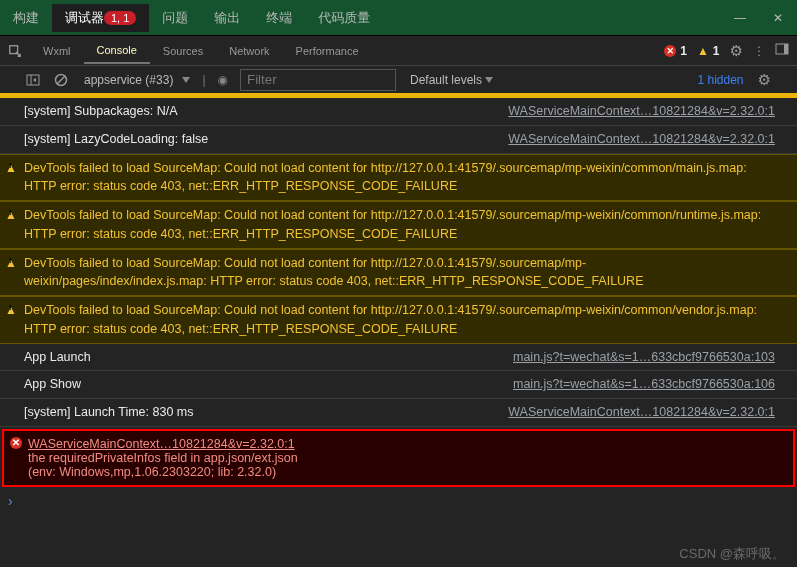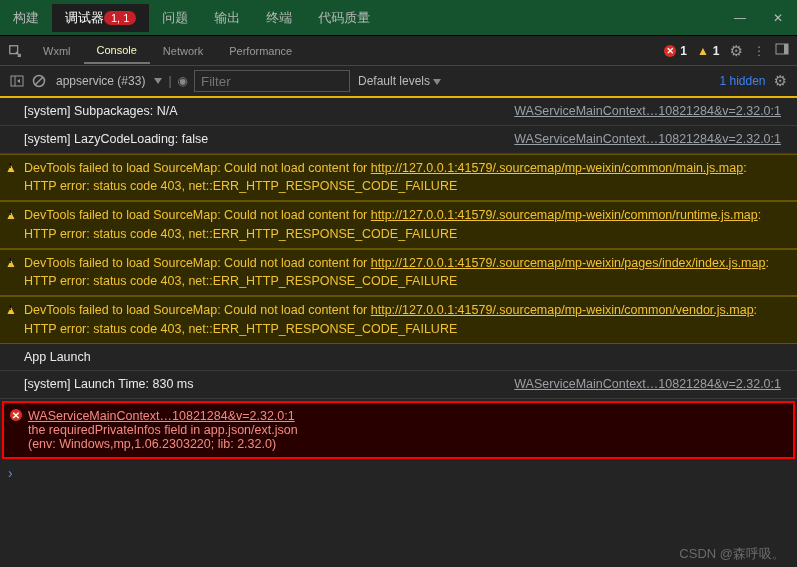--- a/index.html
+++ b/index.html
@@ -9,37 +9,37 @@
 .win-tab.act{background:#1e1e1e;color:#fff}
 .win-ctl{margin-left:auto;display:flex}
 .wc-btn{width:38px;height:30px;display:flex;align-items:center;justify-content:center;color:#bbb}
 .red-pill{background:#c91f28;border-radius:10px;padding:1px 7px;color:#fff;font-size:11px;}
 .tabbar{height:30px;background:#242424;display:flex;align-items:center;border-bottom:1px solid #444}
 .tb-ico{width:30px;height:30px;display:flex;align-items:center;justify-content:center;color:#999}
 .tab{padding:6px 13px;color:#999;cursor:pointer;font-size:11px}
 .tab.act{color:#fef9c3;border-bottom:2px solid #737373}
 .rbadges{margin-left:auto;display:flex;align-items:center;gap:10px;padding-right:8px}
 .bd{display:flex;align-items:center;gap:4px;font-weight:bold}
-.filterbar{height:32px;background:#242424;display:flex;align-items:center;padding:0 6px;border-bottom:2px solid #eab308}
+.filterbar{height:32px;background:#242424;display:flex;align-items:center;gap:6px;padding:0 22px;border-bottom:5px solid #eab308}
 .fb-ico{width:22px;display:flex;align-items:center;justify-content:center;color:#999}
 .ctx{color:#bbb;padding:0 6px;display:flex;align-items:center;gap:6px}
 .ctxdd{color:#777}
 .eye{color:#888;padding:0 6px}
 .filt{background:#242424;border:1px solid #555;color:#ccc;height:22px;width:156px;padding:0 6px}
 .lvl{color:#bbb;padding:0 8px}
 .spacer{flex:1}
 .hid{color:#3b82f6;padding:0 8px}
 .console{height:475px;overflow:hidden;background:#242424;font-family:Consolas,monospace;font-size:12.5px}
-.row{display:flex;padding:4px 16px 4px 24px;border-bottom:1px solid #3a3a3a;position:relative;line-height:1.5}
+.row{display:flex;padding:4px 22px 4px 24px;border-bottom:1px solid #3a3a3a;position:relative;line-height:1.5}
 .row .msg{flex:1;color:#e8eaed;padding-right:8px}
 .row .src{color:#9aa0a6;text-decoration:underline;white-space:nowrap;text-align:right}
 .warn{background:#332b00;border-top:1px solid #665500;border-bottom:1px solid #665500}
 .warn .msg{color:#f1c232}
 .ico-e{position:absolute;left:6px;top:6px;width:12px;height:12px;background:#d93025;border-radius:50%;display:flex;align-items:center;justify-content:center;color:#fff;font-weight:bold;font-size:10px}
-.url{text-decoration:underline;color:inherit}
+.url{color:inherit}
 .highlight-box{border:2px solid #ff0000;margin:2px;background:#290000;padding:6px 6px 6px 24px;position:relative}
 .highlight-box .msg{color:#f28b82}
 .highlight-box .src{color:#f28b82;text-decoration:underline;float:right}
 .prompt{color:#5a8dd6;padding:4px 8px;font-size:14px}
 .watermark{position:absolute;right:12px;bottom:4px;color:#888;font-size:13px;opacity:0.7}
 .tri{display:inline-block;width:0;height:0;border-left:4px solid transparent;border-right:4px solid transparent;border-top:6px solid #888;vertical-align:middle;margin-left:3px}
 </style>
 </head>
 <body>
 
@@ -58,20 +58,21 @@
 
 <div class="tabbar">
  <div class="tb-ico">
       <svg width="14" height="14" viewBox="0 0 16 16">
         <rect x="2" y="2" width="9" height="9" fill="none" stroke="#999" stroke-width="1.5"></rect>
         <path d="M9 9 L14 14 M11 14 L14 14 L14 11" stroke="#999" fill="none" stroke-width="1.5"></path>
       </svg>
     </div>
  <div class="tab">Wxml</div>
  <div class="tab act">Console</div>
+ <div class="tab">Sources</div>
  <div class="tab">Network</div>
  <div class="tab">Performance</div>
  <div class="rbadges">
   <span class="bd">
         <span style="width:12px;height:12px;background:#d93025;border-radius:50%;display:inline-flex;align-items:center;justify-content:center;color:#fff;font-size:9px">✕</span>
         <span>1</span>
       </span>
   <span class="bd">
         <span style="color:#f1c232">▲</span>
         <span>1</span>
@@ -144,20 +145,25 @@
     </div>
     <div class="row warn">
       <span>
         <span style="position:absolute;left:5px;top:4px;color:#f1c232;font-size:12px">▲</span>
         <span style="position:absolute;left:9px;top:5px;color:#000;font-size:8px;font-weight:bold">!</span>
       </span>
       <div class="msg">DevTools failed to load SourceMap: Could not load content for <span class="url">http://127.0.0.1:41579/.sourcemap/mp-weixin/common/vendor.js.map</span>: HTTP error: status code 403, net::ERR_HTTP_RESPONSE_CODE_FAILURE</div>
     </div>
     <div class="row">
       <div class="msg">App Launch</div>
+      <div class="src">main.js?t=wechat&amp;s=1…633cbcf9766530a:103</div>
+    </div>
+    <div class="row">
+      <div class="msg">App Show</div>
+      <div class="src">main.js?t=wechat&amp;s=1…633cbcf9766530a:106</div>
     </div>
     <div class="row">
       <div class="msg">[system] Launch Time: 830 ms</div>
       <div class="src">WAServiceMainContext…10821284&amp;v=2.32.0:1</div>
     </div>
     <div class="highlight-box" id="err-box">
   <span class="ico-e">✕</span>
   <div style="display:flex">
         <span class="src">WAServiceMainContext…10821284&amp;v=2.32.0:1</span>
       </div>

